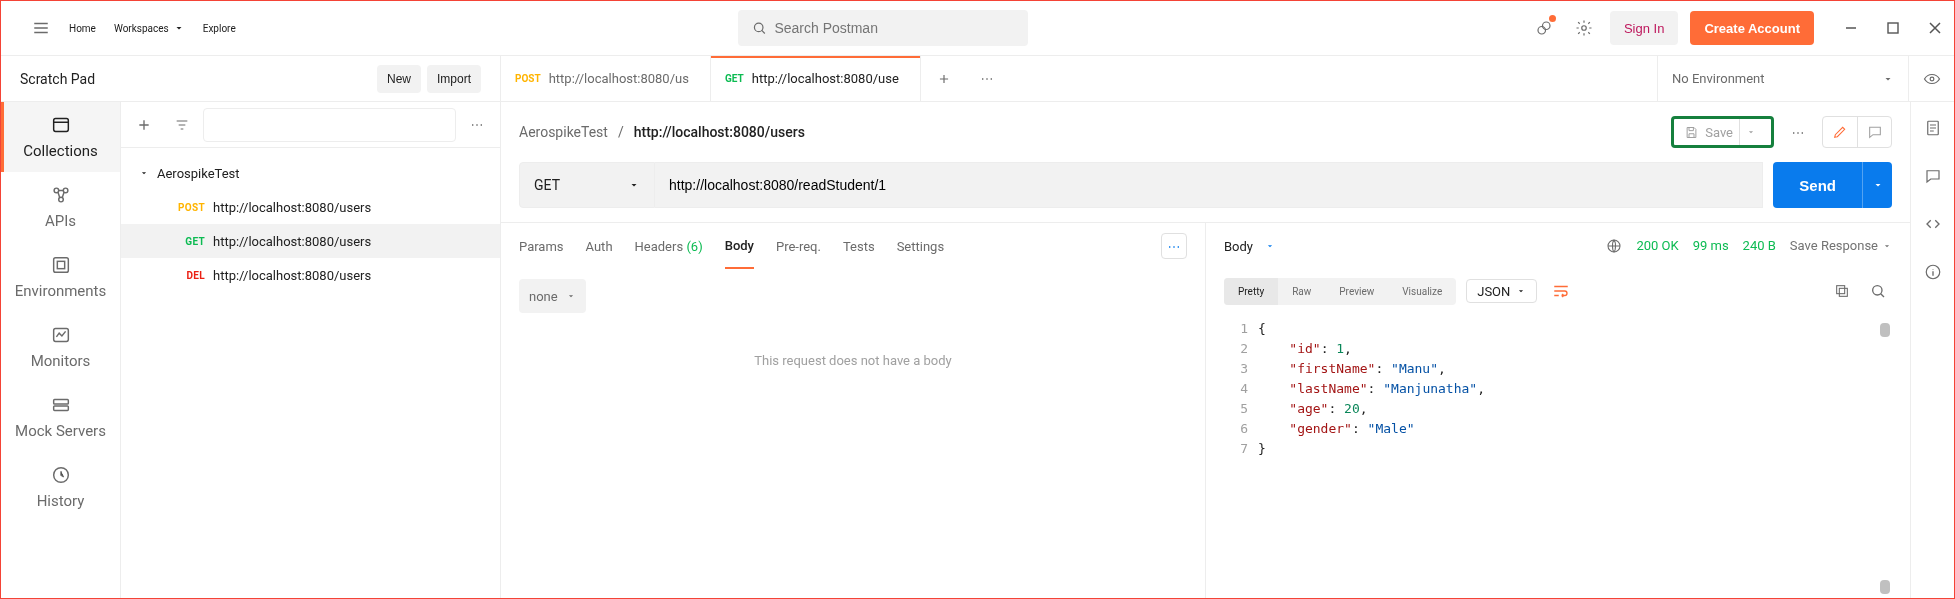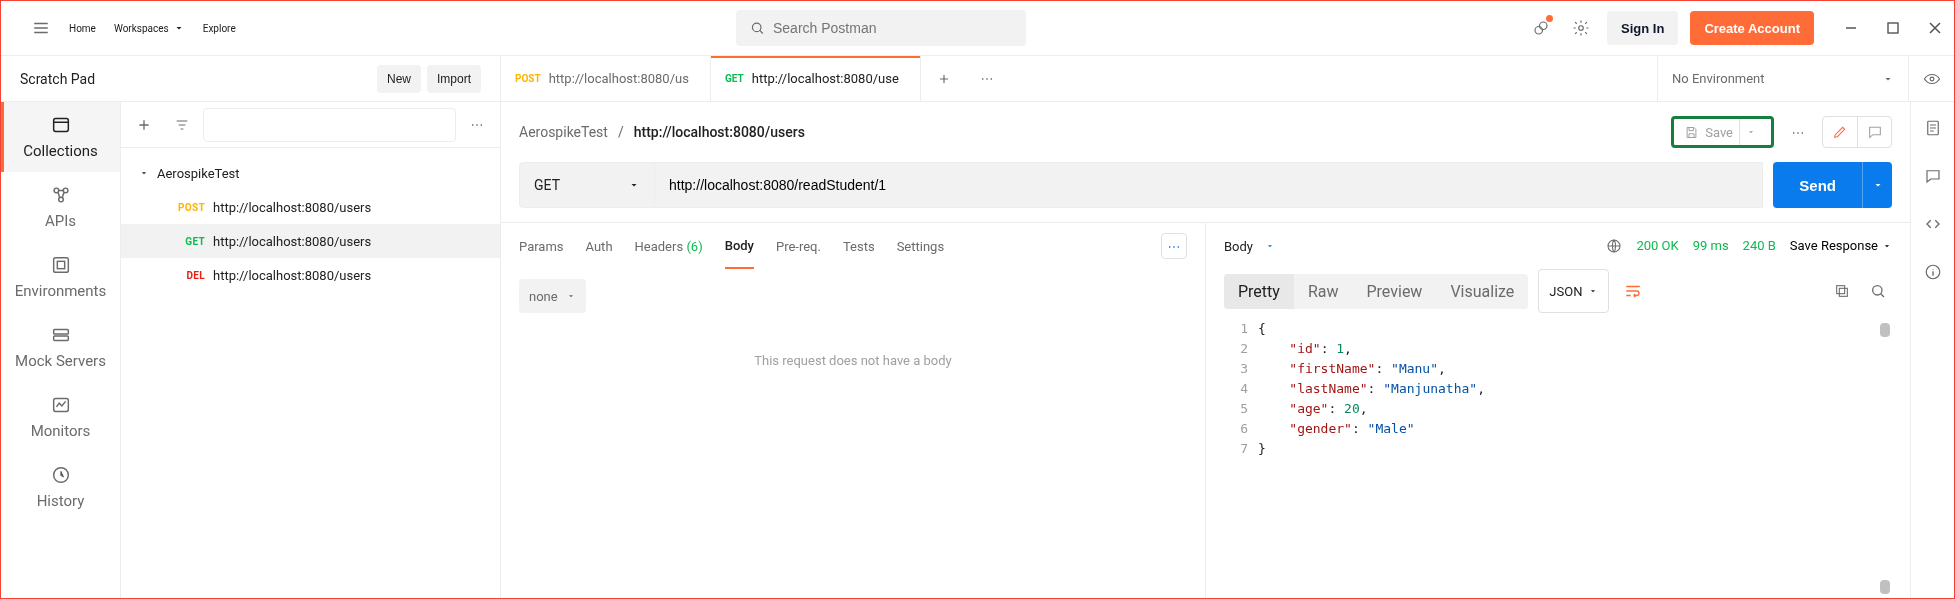--- a/index.html
+++ b/index.html
@@ -15,21 +15,21 @@
 .topbar { height:55px; display:flex; align-items:center; padding:0 12px; border-bottom:1px solid #ededed; }
 .hamburger { width:24px; margin:0 14px; color:#6b6b6b; }
 .nav-left { display:flex; align-items:center; gap:18px; }
 .nav-item { font-size:10px; color:#212121; cursor:pointer; display:flex; align-items:center; gap:4px; }
 .search-wrap { margin-left:auto; margin-right:auto; }
 .search-box { width:290px; height:36px; background:#f2f2f2; border-radius:4px; display:flex; align-items:center; padding:0 14px; color:#6b6b6b; gap:8px;}
 .search-box input { border:none; background:transparent; outline:none; width:100%; font-size:14px; color:#6b6b6b;}
 .top-right { display:flex; align-items:center; gap:12px; }
 .icon-btn { width:28px; height:28px; display:flex; align-items:center; justify-content:center; cursor:pointer; color:#6b6b6b; border-radius:4px; position:relative;}
 .btn { height:34px; padding:0 14px; border-radius:4px; font-size:13px; display:flex; align-items:center; cursor:pointer; border:none;}
-.btn-light { background:#f2f2f2; color:#0f172a; font-weight:700;}
+.btn-light { background:#f2f2f2; color:#be185d; font-weight:400;}
 .btn-primary { background:#ff6c37; color:#fff; font-weight:600;}
 .orange-dot { width:7px; height:7px; background:#ff6c37; border-radius:50%; position:absolute; top:1px; right:2px; }
 .win-controls { display:flex; gap:28px; margin-left:18px; color:#555; }
 .win-controls span, .win-controls svg { cursor:pointer; }
 
 
 .row2 { flex:1; display:flex; min-height:0; }
 
 
 .rail { width:120px; border-right:1px solid #ededed; display:flex; flex-direction:column; text-align:center; background:#fff;}
@@ -105,28 +105,28 @@
 .body-type { display:flex; margin-top:10px; }
 .none-sel { height:34px; background:#f2f2f2; border-radius:4px; display:flex; align-items:center; padding:0 10px; gap:8px; cursor:pointer; font-size:13px; color:#6b6b6b;}
 
 .empty-body { flex:1; display:flex; align-items:flex-start; justify-content:center; color:#a0a0a0; font-size:13px; padding-top:40px;}
 
 
 .resp-head { height:46px; display:flex; align-items:center; gap:12px; font-size:13px;}
 .resp-head .lbl { color:#212121; }
 .resp-stats { margin-left:auto; display:flex; align-items:flex-start; gap:14px;}
 .stat-ok{color:#0cbb52;}
-.save-resp { color:#000000; display:flex; align-items:center; gap:4px; cursor:pointer;}
+.save-resp { color:#737373; display:flex; align-items:center; gap:4px; cursor:pointer;}
 .globe{width:16px;height:16px;color:#6b6b6b;}
 
 .resp-toolbar { height:44px; display:flex; align-items:center; gap:10px;}
 .viewtabs{ display:flex; background:#f2f2f2; border-radius:4px; overflow:hidden;}
-.viewtab{ padding:8px 14px; font-size:16px; color:#6b6b6b; cursor:pointer;}
+.viewtab{ padding:8px 14px; font-size:10px; color:#6b6b6b; cursor:pointer;}
 .viewtab.active{ background:#e8e8e8; color:#212121;}
-.lang-sel{ height:44px; border:1px solid #e0e0e0; border-radius:4px; padding:0 10px; display:flex; align-items:center; gap:6px; font-size:13px; cursor:pointer;}
+.lang-sel{ height:24px; border:1px solid #e0e0e0; border-radius:4px; padding:0 10px; display:flex; align-items:center; gap:6px; font-size:13px; cursor:pointer;}
 .wrap-icn{ width:28px; height:28px; display:flex; align-items:center; justify-content:center; color:#ff6c37; cursor:pointer;}
 .resp-actions{margin-left:auto; display:flex; gap:8px;}
 
 .code { flex:1; display:flex; font-family:Consolas,Menlo,monospace; font-size:13px; overflow:auto; padding-top:6px;}
 .gutter{ width:34px; text-align:right; color:#a0a0a0; padding-right:10px; user-select:none;}
 .gutter div{ height:20px; line-height:20px;}
 .lines{ flex:1;}
 .lines div{ height:20px; line-height:20px; white-space:pre;}
 .tok-brace{color:#212121;} .tok-key{color:#a31515;} .tok-str{color:#0451a5;} .tok-num{color:#098658;} .tok-punc{color:#212121;}
 .scroll-thumb{width:10px;background:#c0c0c0;border-radius:4px;}
@@ -232,31 +232,31 @@
           </div>
           <div class="rail-item">
             <svg class="rail-icon" viewBox="0 0 24 24">
                 <rect x="4" y="4" width="16" height="16" rx="2" fill="none" stroke="currentColor" stroke-width="1.6"></rect>
                 <rect x="8" y="8" width="8" height="8" fill="none" stroke="currentColor" stroke-width="1.6"></rect>
               </svg>
             <span>Environments</span>
           </div>
           <div class="rail-item">
             <svg class="rail-icon" viewBox="0 0 24 24">
+                <rect x="4" y="5" width="16" height="14" rx="2" fill="none" stroke="currentColor" stroke-width="1.6"></rect>
+                <path stroke="currentColor" stroke-width="1.6" fill="none" d="M7 14l3-4 3 3 4-5"></path>
+              </svg>
+            <span>Monitors</span>
+          </div>
+          <div class="rail-item">
+            <svg class="rail-icon" viewBox="0 0 24 24">
                 <rect x="4" y="6" width="16" height="5" rx="1" fill="none" stroke="currentColor" stroke-width="1.6"></rect>
                 <rect x="4" y="13" width="16" height="5" rx="1" fill="none" stroke="currentColor" stroke-width="1.6"></rect>
               </svg>
             <span>Mock Servers</span>
-          </div>
-          <div class="rail-item">
-            <svg class="rail-icon" viewBox="0 0 24 24">
-                <rect x="4" y="5" width="16" height="14" rx="2" fill="none" stroke="currentColor" stroke-width="1.6"></rect>
-                <path stroke="currentColor" stroke-width="1.6" fill="none" d="M7 14l3-4 3 3 4-5"></path>
-              </svg>
-            <span>Monitors</span>
           </div>
           <div class="rail-item">
             <svg class="rail-icon" viewBox="0 0 24 24">
                 <circle cx="12" cy="12" r="8" fill="none" stroke="currentColor" stroke-width="1.6"></circle>
                 <path stroke="currentColor" stroke-width="1.6" d="M12 8v4l3 2"></path>
               </svg>
             <span>History</span>
           </div>
         </div>
         <div class="scratch-col" style="flex:1;border-right:none;">

